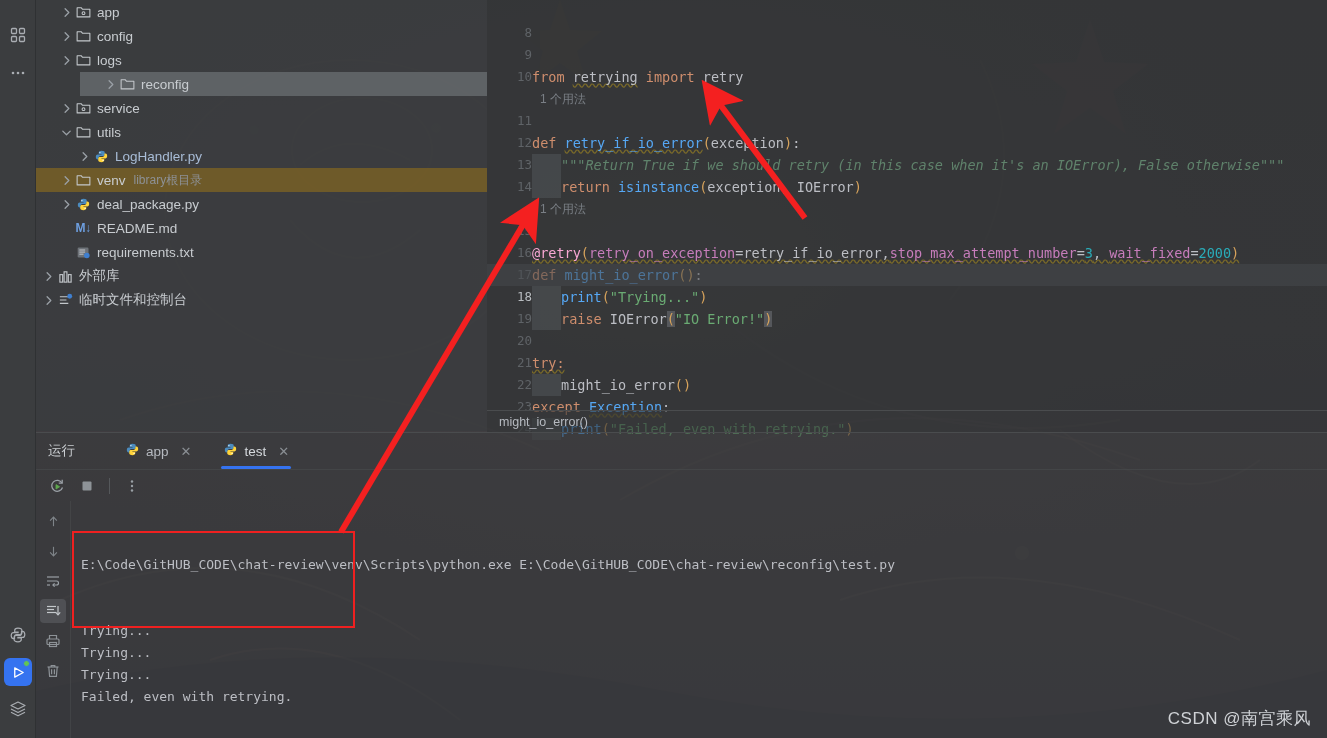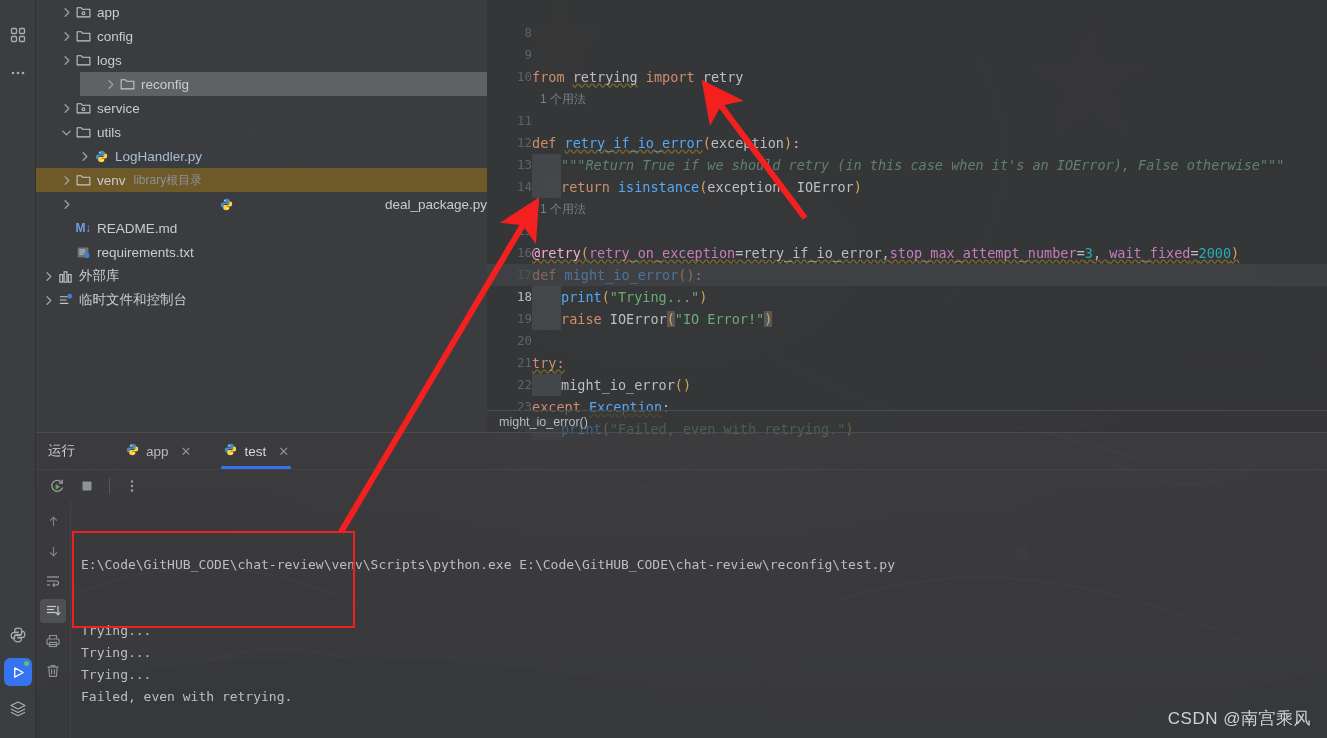--- a/index.html
+++ b/index.html
@@ -312,21 +312,21 @@
             </svg>
           </span>
           <span class="node-icon">
             <svg width="15" height="14" viewBox="0 0 16 14" fill="none" stroke="#c3c7cb" stroke-width="1.15" stroke-linejoin="round">
               <path d="M1.2 12.2 V2.4 h4.3 l1.5 1.7 h7.8 v8.1 z"></path>
             </svg>
           </span>
           <span class="node-label">venv</span>
           <span class="node-suffix">library根目录</span>
         </div>
-        <div class="tree-row" style="padding-left: 22px; justify-content: space-between;">
+        <div class="tree-row" style="padding-left: 22px;">
           <span class="twisty">
             <svg width="13" height="13" viewBox="0 0 14 14" fill="none" stroke="currentColor" stroke-width="1.4" stroke-linecap="round" stroke-linejoin="round">
               <path d="M5.5 3 L9.5 7 L5.5 11"></path>
             </svg>
           </span>
           <span class="node-icon">
             <svg width="15" height="15" viewBox="0 0 18 18">
               <path d="M9 2.2c-2.3 0-3.3.9-3.3 2.2v1.6h3.4v.6H4.4C3.1 6.6 2.2 7.6 2.2 9.6s.9 3 2.2 3h1.1v-1.8c0-1.3 1-2.3 2.3-2.3h3.1c1.1 0 2-.8 2-1.9V4.4c0-1.2-1-2.2-3.9-2.2z" fill="#4b8bbe"></path>
               <path d="M9 15.8c2.3 0 3.3-.9 3.3-2.2v-1.6H8.9v-.6h4.7c1.3 0 2.2-1 2.2-3s-.9-3-2.2-3h-1.1v1.8c0 1.3-1 2.3-2.3 2.3H7.1c-1.1 0-2 .8-2 1.9v2.2c0 1.2 1 2.2 3.9 2.2z" fill="#ffd43b"></path>
               <circle cx="7.1" cy="4.3" r=".75" fill="#fff"></circle>

